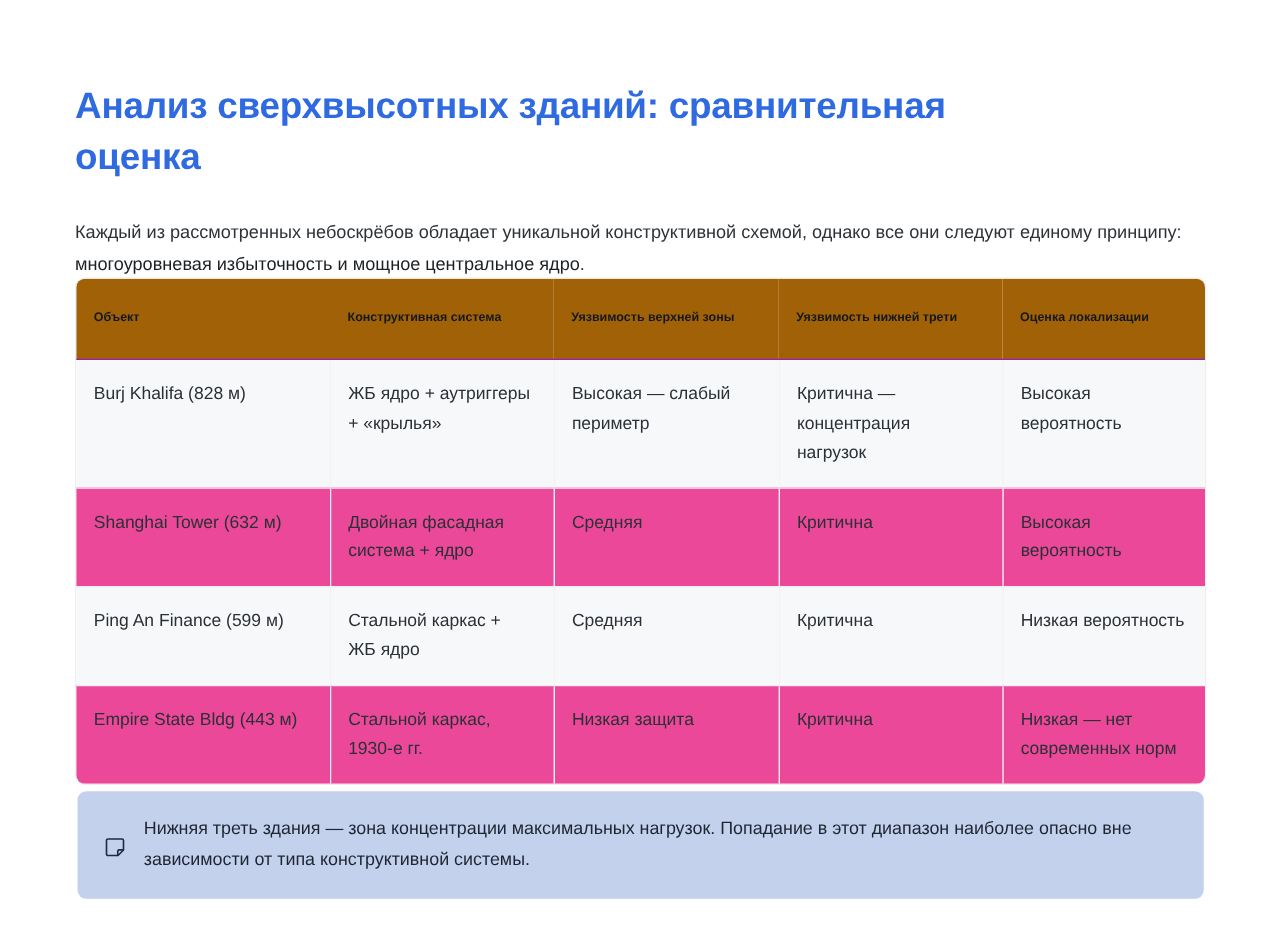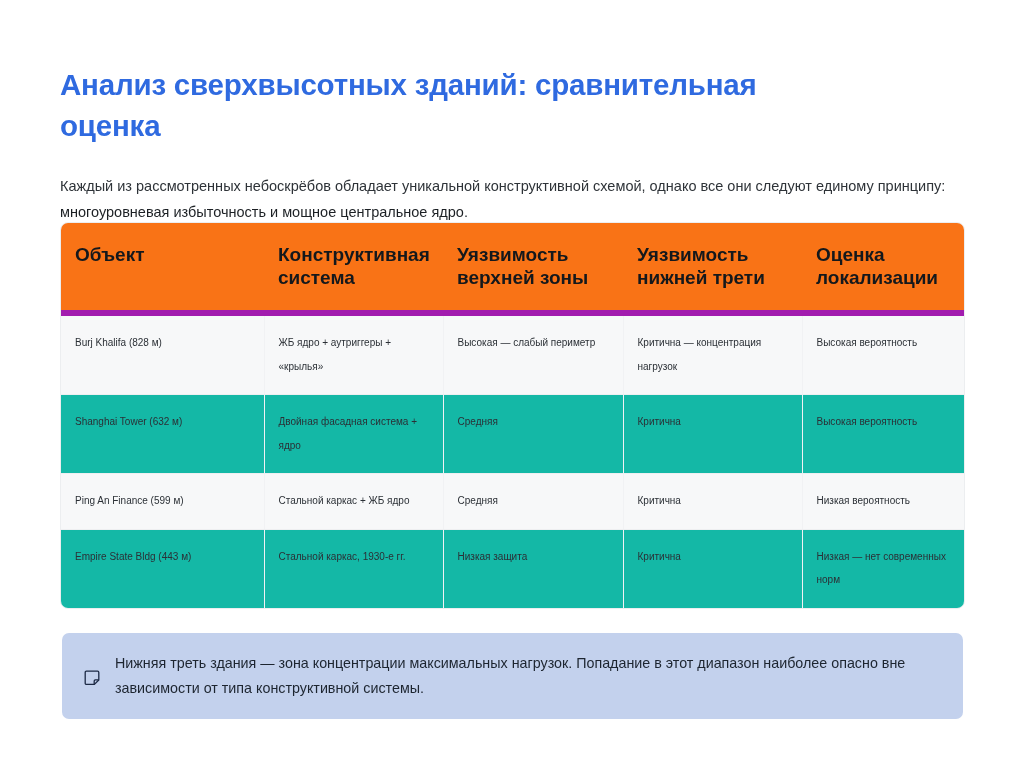--- a/index.html
+++ b/index.html
@@ -73,53 +73,53 @@
 
   table.comparison col.c1 { width: 203px; }
   table.comparison col.c2 { width: 179px; }
   table.comparison col.c3 { width: 180px; }
   table.comparison col.c4 { width: 179px; }
   table.comparison col.c5 { width: 162px; }
 
   table.comparison thead th {
     text-align: left;
     vertical-align: top;
-    font-size: 19px;
+    font-size: 10px;
     line-height: 23px;
     font-weight: bold;
     color: #14181c;
     padding: 20px 16px 21px 14px;
-    background: #f97316;
-    border-bottom: 6px solid #a21caf;
+    background: #a16207;
+    border-bottom: 1px solid #a21caf;
     box-sizing: border-box;
   }
 
   table.comparison tbody td {
     text-align: left;
     vertical-align: top;
-    font-size: 10px;
+    font-size: 14px;
     line-height: 23.5px;
     font-weight: normal;
     color: #2b3036;
     padding: 15px 16px 16px 14px;
     border-bottom: 1px solid #eeeff1;
     border-left: 1px solid #f1f2f4;
     box-sizing: border-box;
   }
   table.comparison tbody td:first-child {
     border-left: none;
   }
   table.comparison tbody tr:last-child td {
     border-bottom: none;
   }
   table.comparison tbody tr.zebra td {
     background: #f7f8f9;
   }
   table.comparison tbody tr.plain td {
-    background: #14b8a6;
+    background: #ec4899;
   }
 
   
   .callout {
     position: absolute;
     left: 62px;
     top: 633px;
     width: 901px;
     min-height: 80px;
     background: #c3d1ed;

